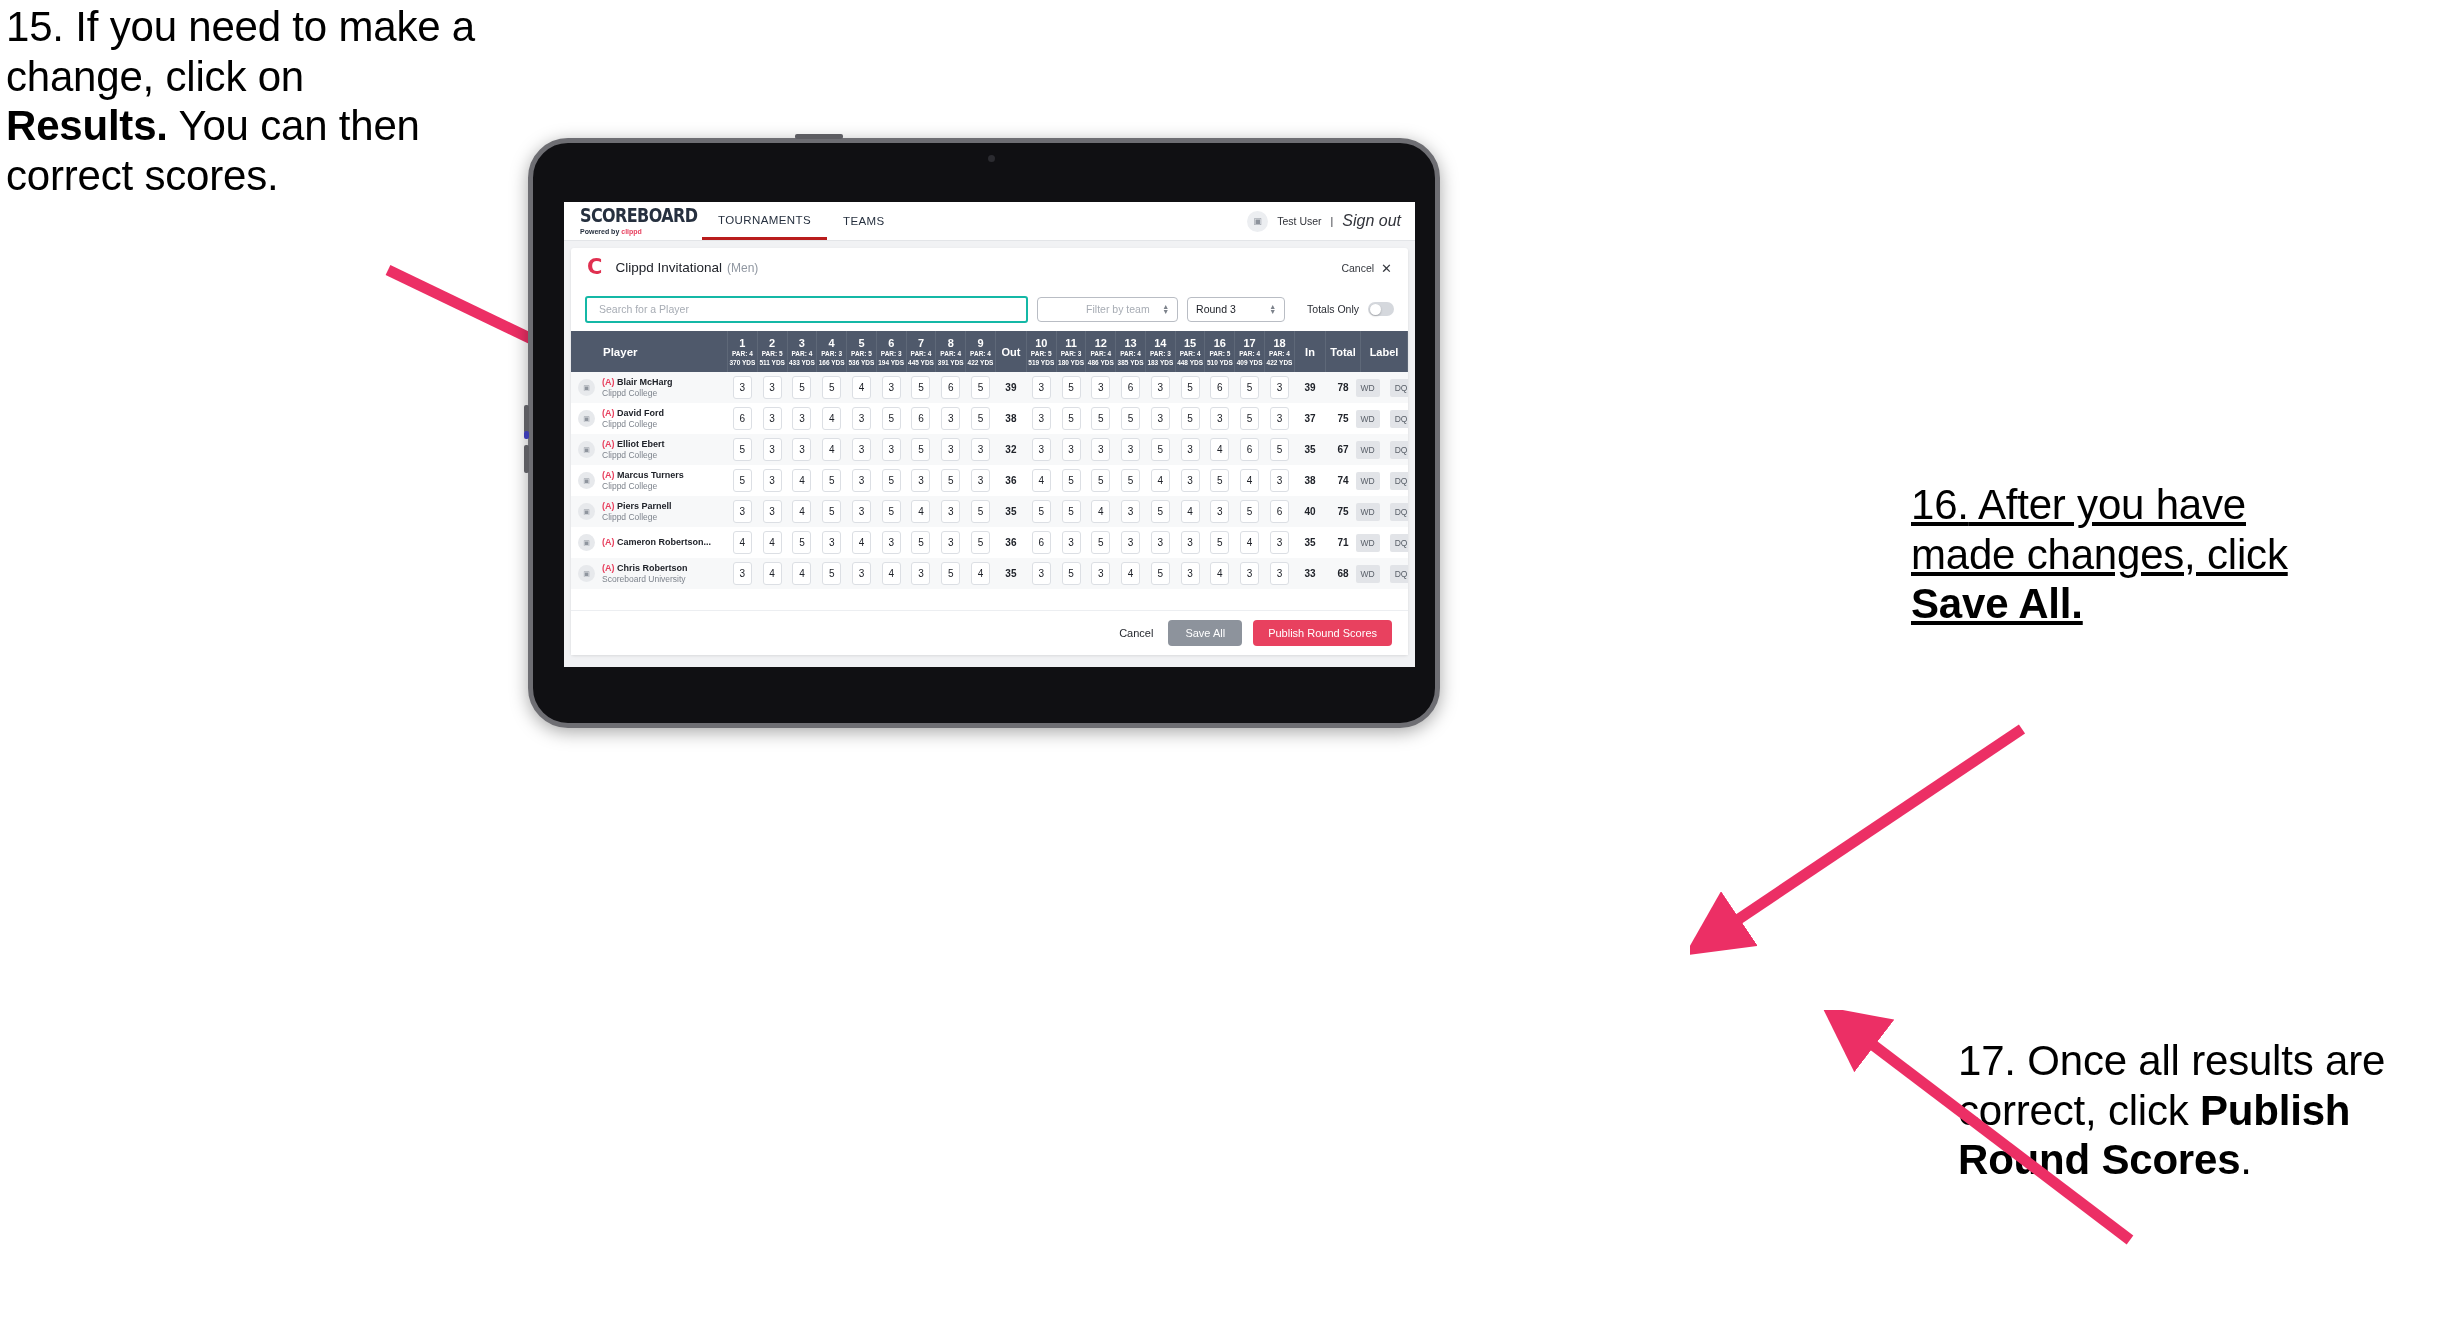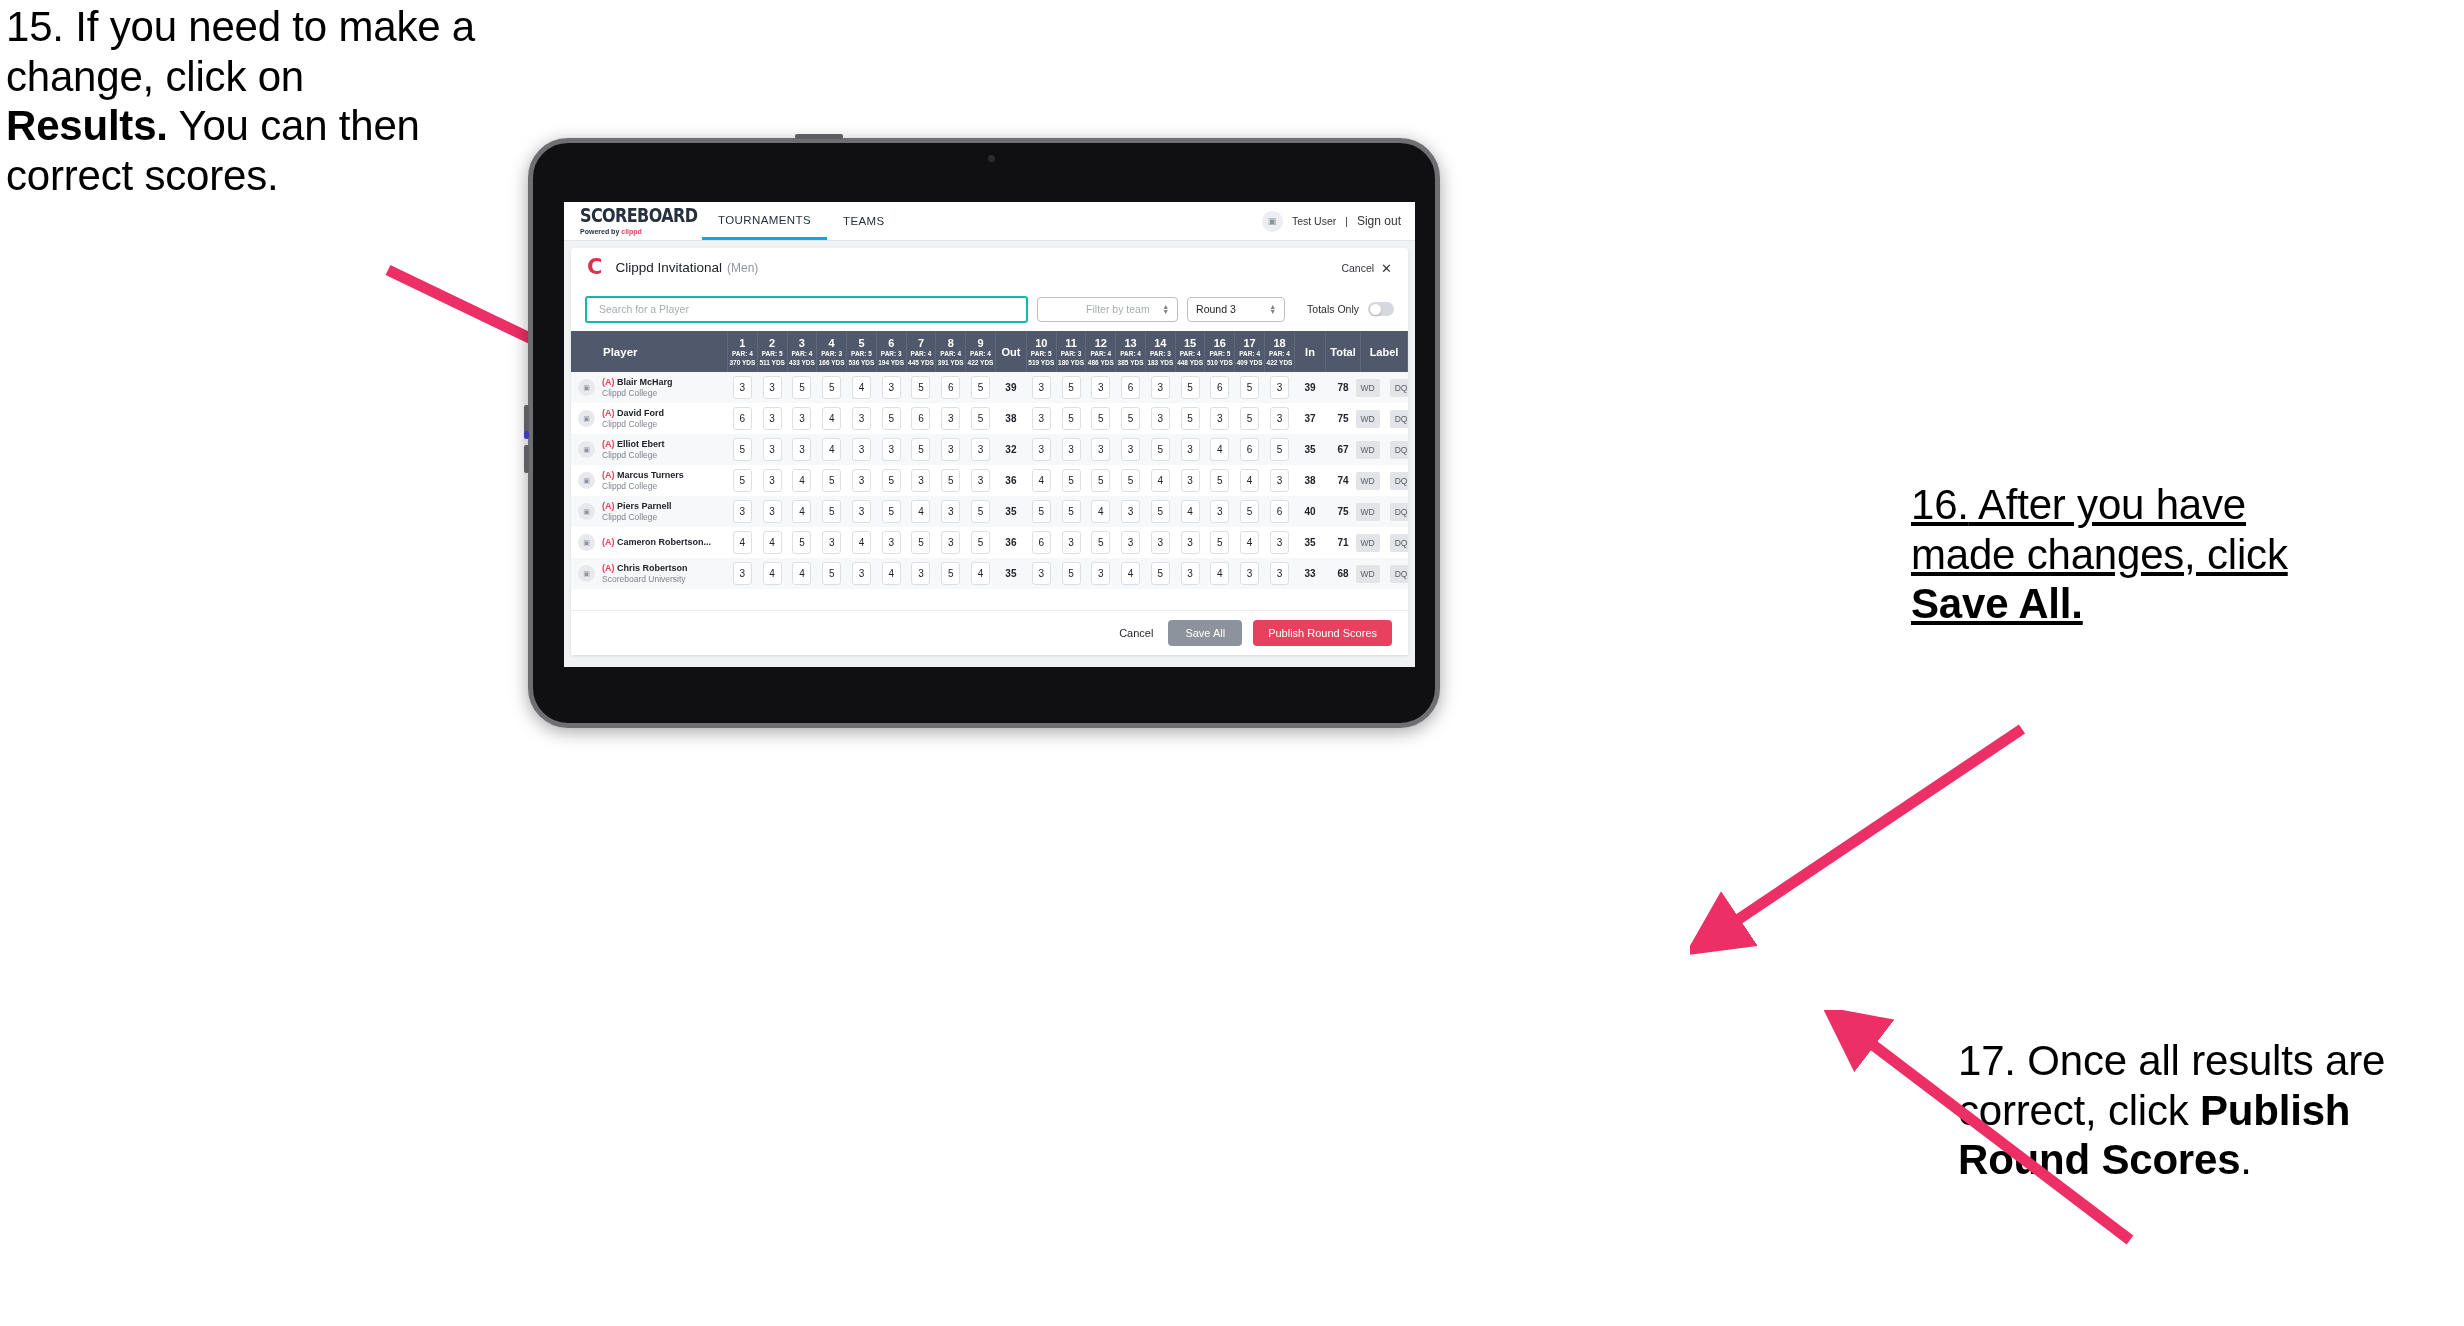--- a/index.html
+++ b/index.html
@@ -65,31 +65,31 @@
     transform:scaleY(1.18);transform-origin:left center;
   }
   .brand .sub{font-size:7px;color:#26303f;font-weight:700;margin-top:4px;}
   .brand .sub .cl{color:#e8415f;}
   .navtabs{display:flex;height:100%;margin-left:14px;}
   .navtab{
     display:flex;align-items:center;padding:0 16px;height:100%;
     font-size:11.5px;color:#26303f;letter-spacing:.4px;
     box-sizing:border-box;cursor:pointer;
   }
-  .navtab.active{border-bottom:3px solid #0ea5e9;font-weight:400;}
+  .navtab.active{border-bottom:3px solid #b91c1c;font-weight:400;}
   .usr{
     position:absolute;right:14px;top:0;height:100%;
     display:flex;align-items:center;gap:9px;font-size:10.5px;color:#31333a;
   }
   .avatar{
     width:21px;height:21px;border-radius:50%;background:#eceef1;
     display:flex;align-items:center;justify-content:center;color:#8d939c;font-size:9px;
   }
   .usr .sep{color:#31333a;}
-  .usr .signout{font-size:12px;color:#31333a;cursor:pointer;}
+  .usr .signout{font-size:16px;color:#31333a;cursor:pointer;font-style:italic;}
 
   
   #card{
     position:absolute;left:7px;top:46px;right:7px;bottom:12px;
     background:#fff;border-radius:3px;display:flex;flex-direction:column;
     box-shadow:0 1px 3px rgba(0,0,0,.10);
   }
   .cardhead{
     height:39px;display:flex;align-items:center;padding:0 16px;position:relative;
   }

